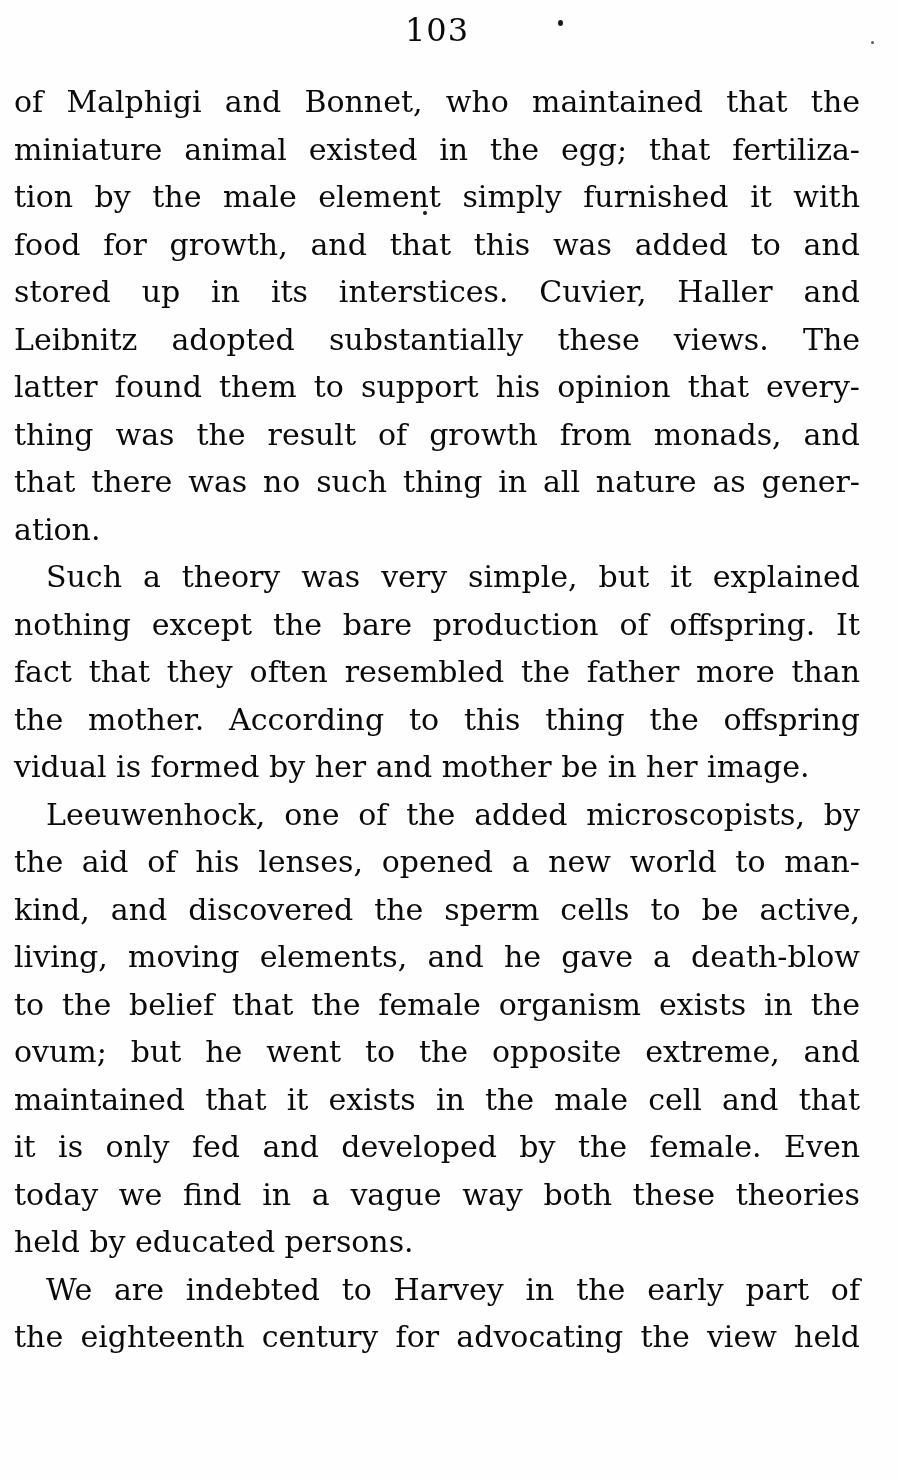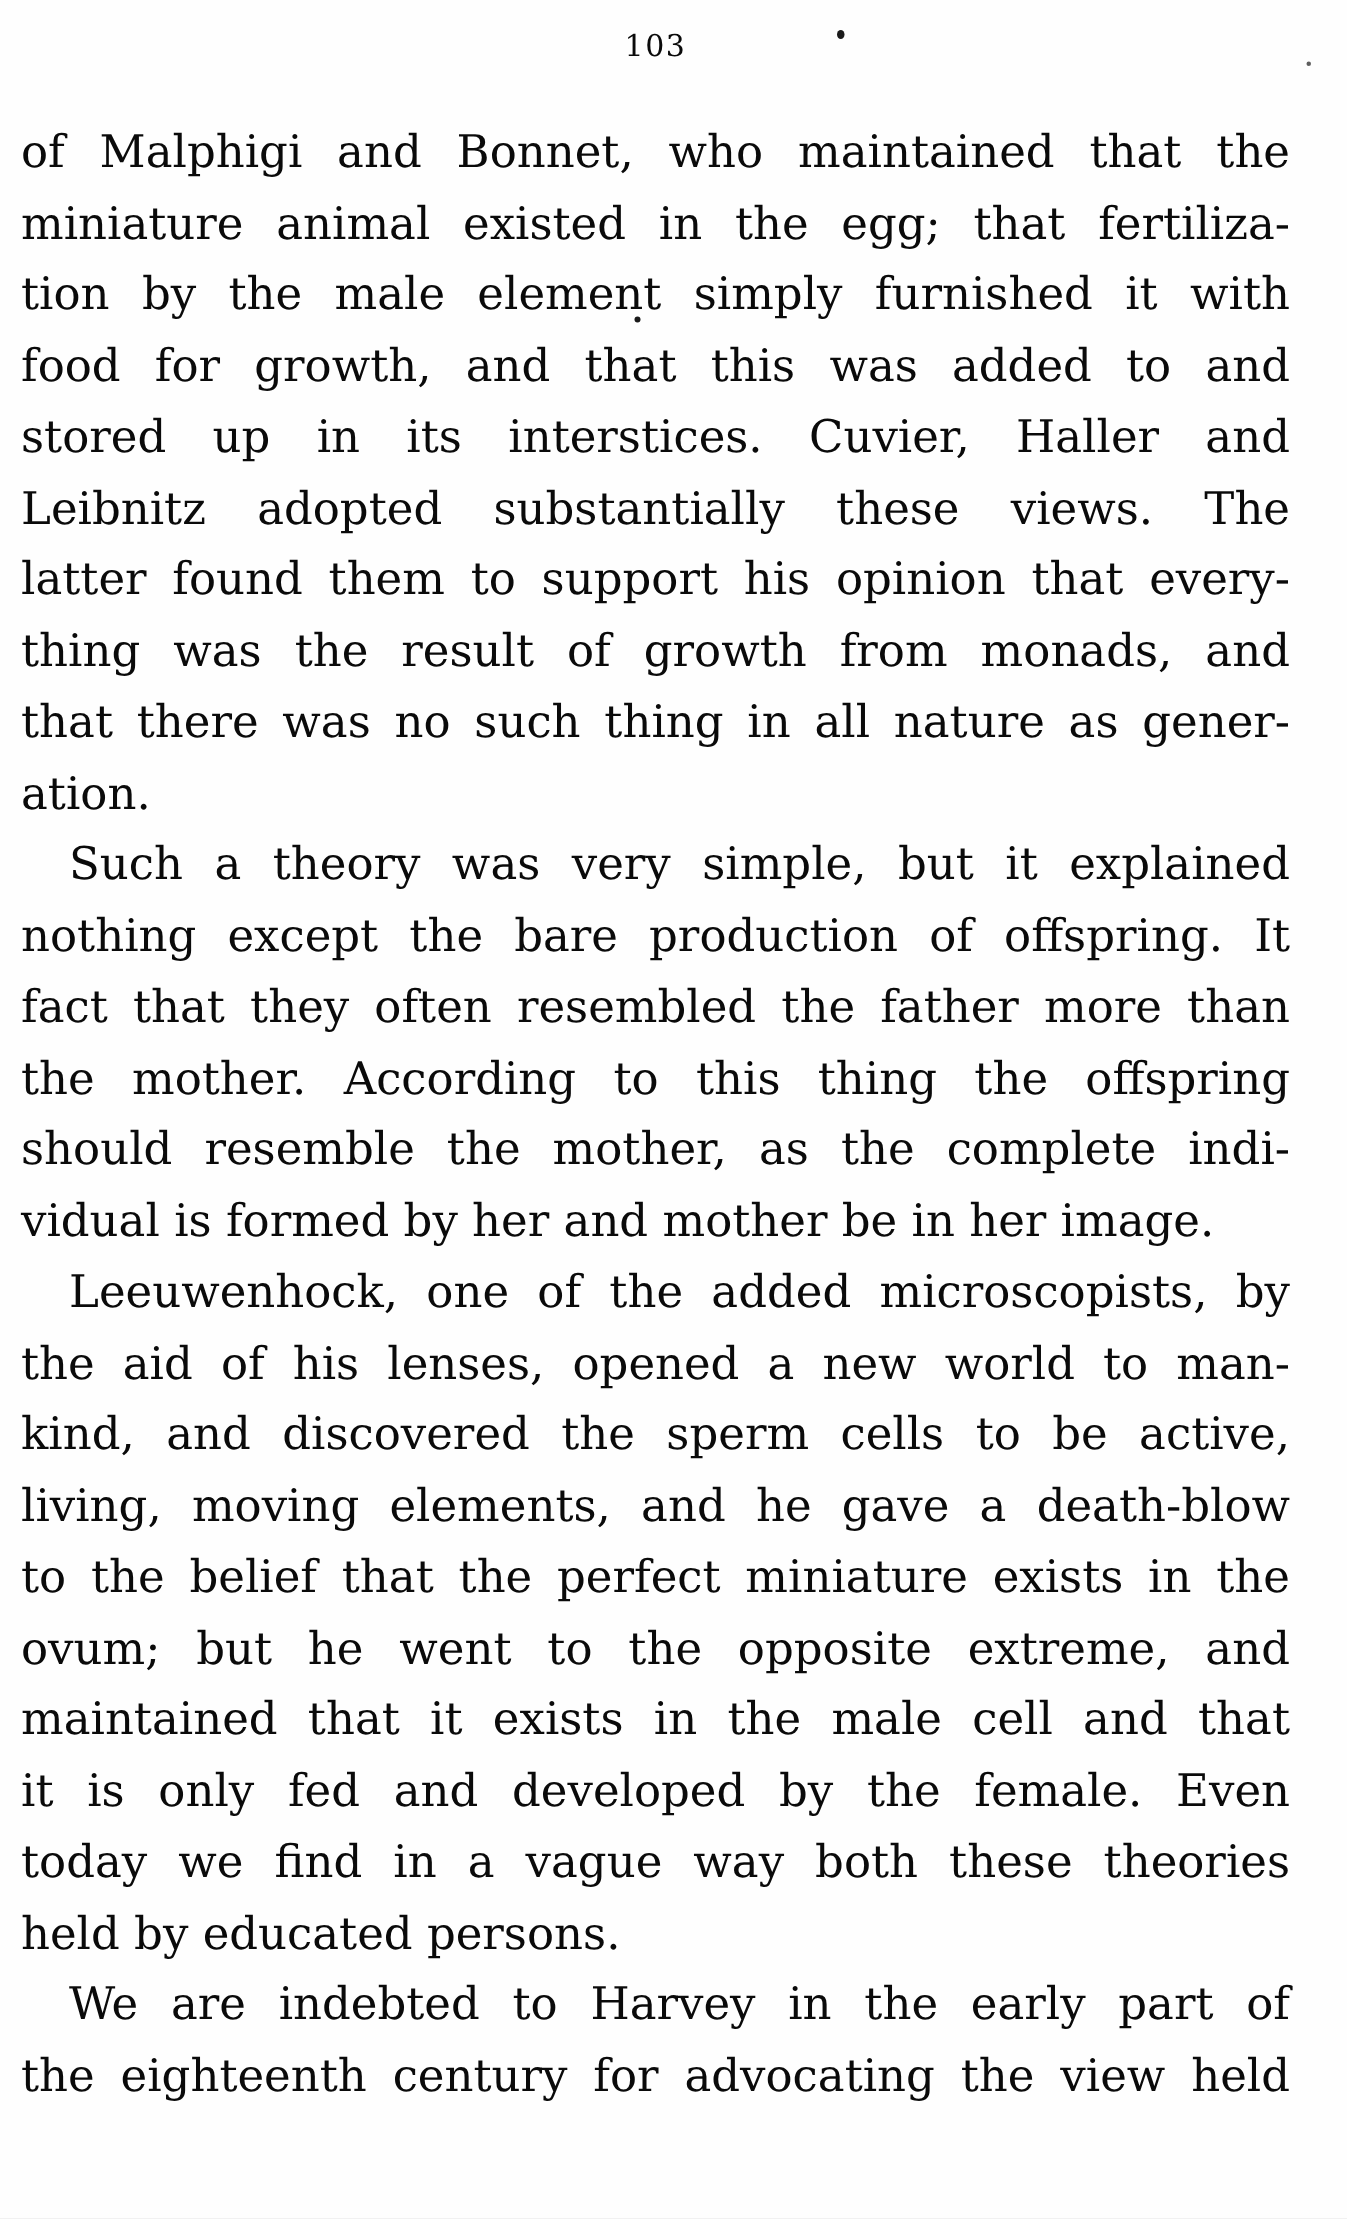--- a/index.html
+++ b/index.html
@@ -16,21 +16,21 @@
     color: #0a0a0a;
     font-family: "DejaVu Serif", "Liberation Serif", serif;
     box-sizing: border-box;
     padding-top: 12px;
     overflow: hidden;
   }
   .page-number {
     width: 846px;
     margin-left: 14px;
     text-align: center;
-    font-size: 20px;
+    font-size: 32px;
     line-height: 36px;
     letter-spacing: 1px;
   }
   .page-body {
     margin: 30px 38px 0 14px;
     font-size: 30px;
     line-height: 47.5px;
   }
   .para {
     margin: 0;
@@ -80,30 +80,29 @@
       <div class="line">thing was the result of growth from monads, and</div>
       <div class="line">that there was no such thing in all nature as gener-</div>
       <div class="line last">ation.</div>
     </div>
 
     <div class="para indented">
       <div class="line">Such a theory was very simple, but it explained</div>
       <div class="line">nothing except the bare production of offspring. It</div>
       <div class="line">fact that they often resembled the father more than</div>
       <div class="line">the mother. According to this thing the offspring</div>
-      <div class="line">should resemble the mother, as the complete indi-</div>
       <div class="line last">vidual is formed by her and mother be in her image.</div>
     </div>
 
     <div class="para indented">
       <div class="line">Leeuwenhock, one of the added microscopists, by</div>
       <div class="line">the aid of his lenses, opened a new world to man-</div>
       <div class="line">kind, and discovered the sperm cells to be active,</div>
       <div class="line">living, moving elements, and he gave a death-blow</div>
-      <div class="line">to the belief that the perfect miniature exists in the</div>
+      <div class="line">to the belief that the female organism exists in the</div>
       <div class="line">ovum; but he went to the opposite extreme, and</div>
       <div class="line">maintained that it exists in the male cell and that</div>
       <div class="line">it is only fed and developed by the female. Even</div>
       <div class="line">today we find in a vague way both these theories</div>
       <div class="line last">held by educated persons.</div>
     </div>
 
     <div class="para indented">
       <div class="line">We are indebted to Harvey in the early part of</div>
       <div class="line">the eighteenth century for advocating the view held</div>

